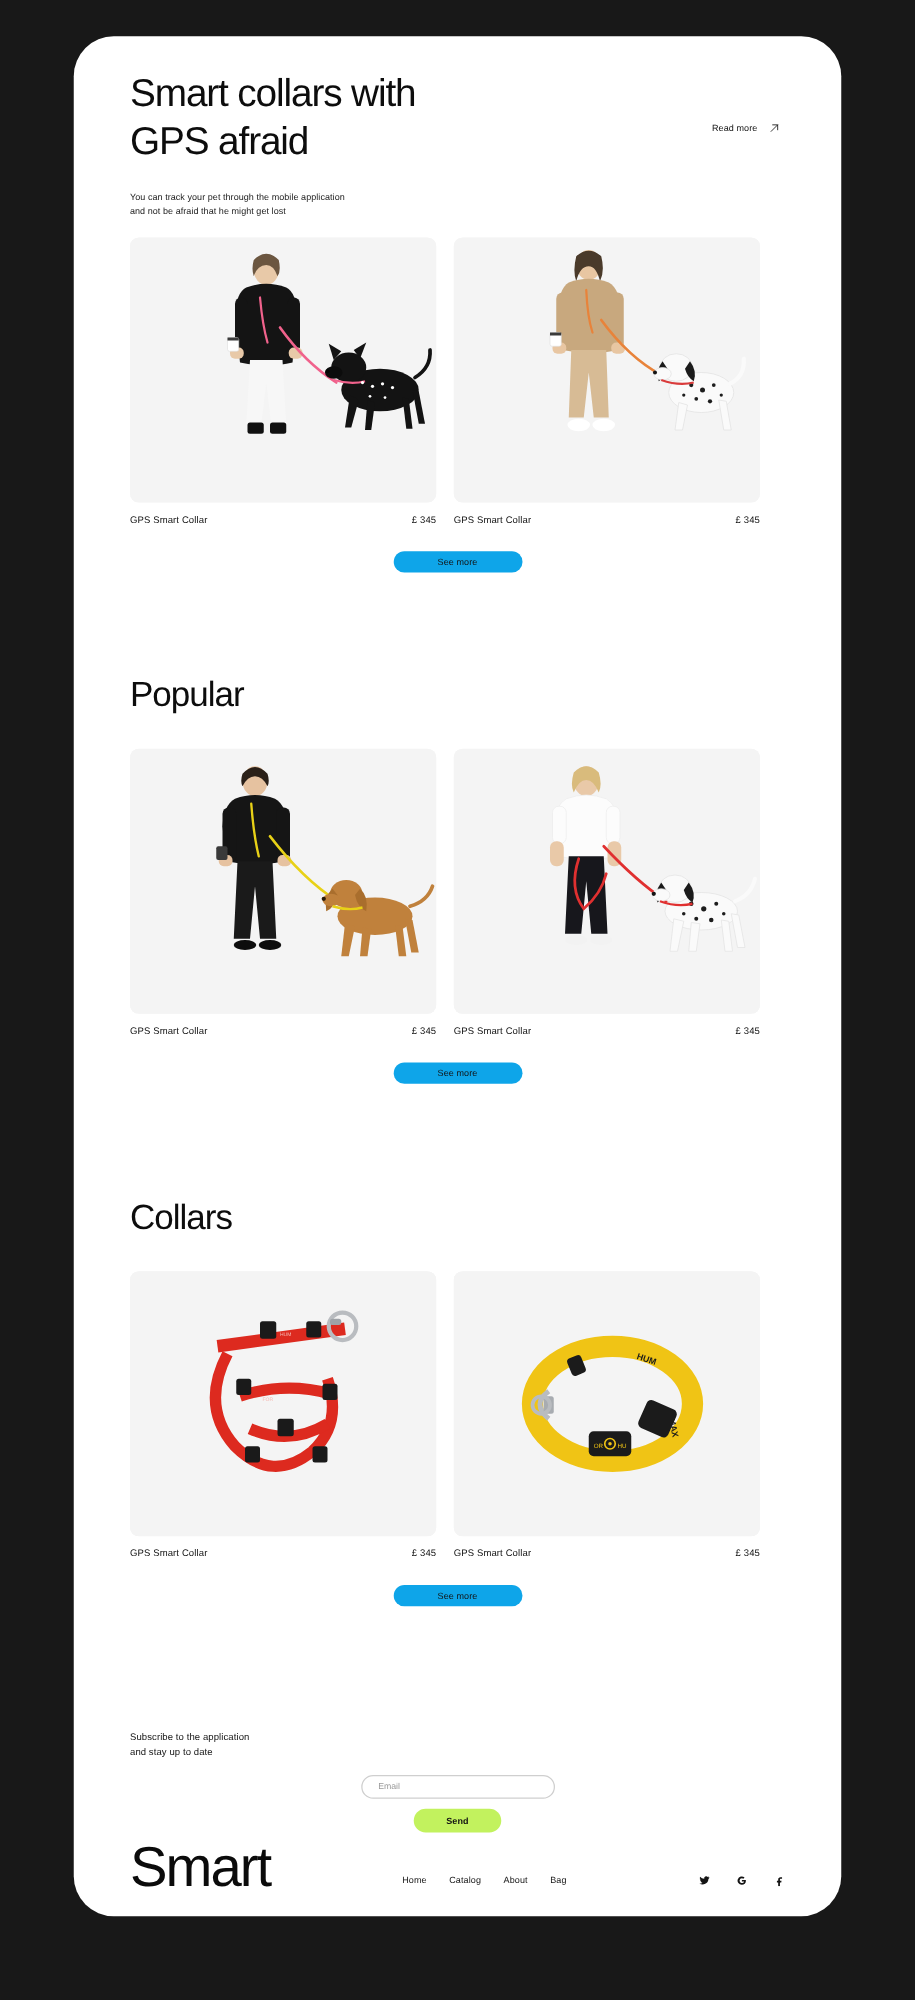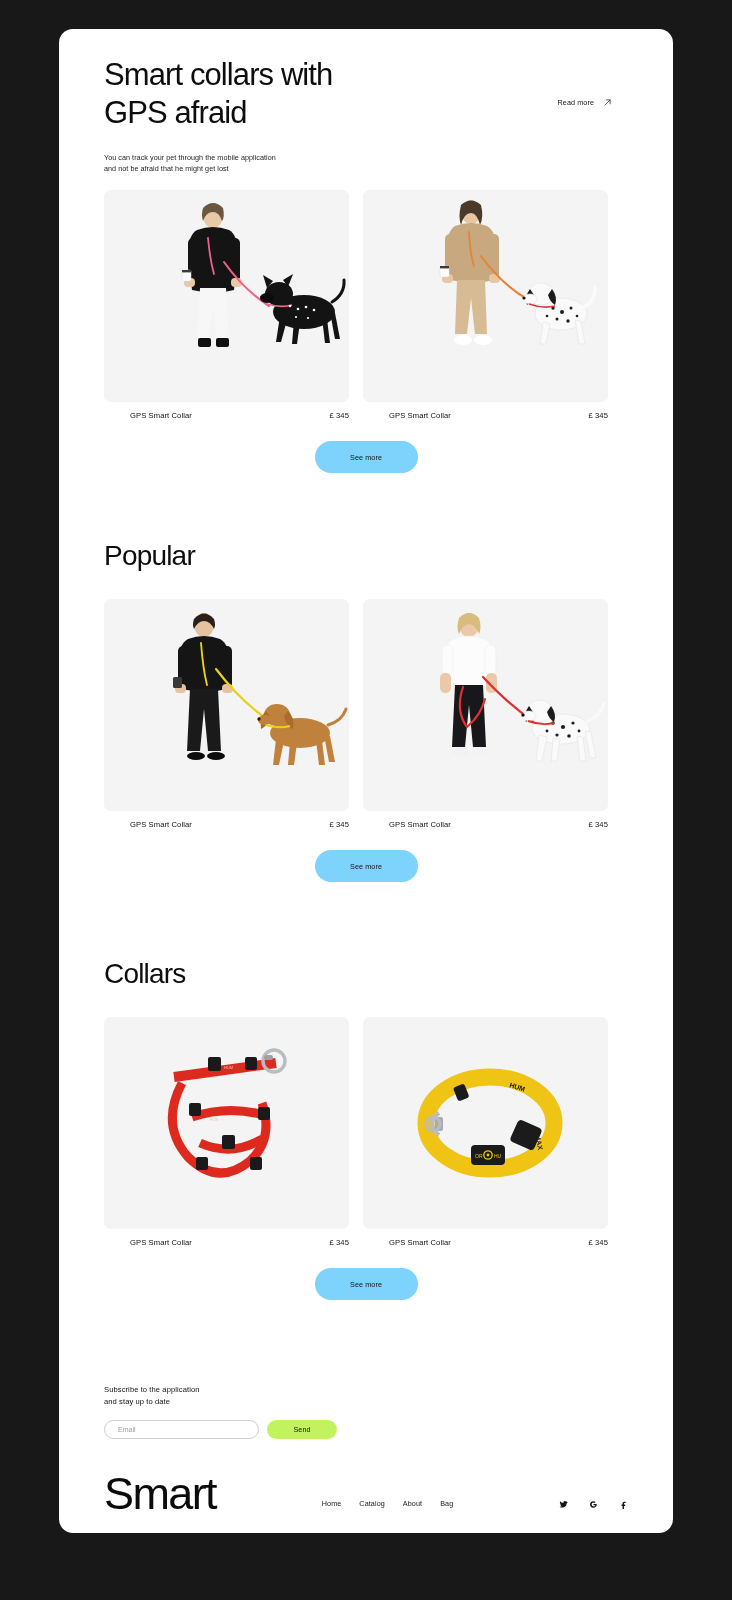--- a/index.html
+++ b/index.html
@@ -12,21 +12,21 @@
     -webkit-font-smoothing: antialiased;
   }
 
   .page {
     position: absolute;
     left: 59px;
     top: 29px;
     width: 614px;
     height: 1504px;
     background: #ffffff;
-    border-radius: 14px;
+    border-radius: 32px;
     overflow: hidden;
   }
 
   .inner { position: relative; width: 100%; height: 100%; }
 
   
   .hero { position: absolute; left: 45px; top: 27px; width: 524px; }
 
   .hero-title {
     font-size: 31px;
@@ -40,21 +40,21 @@
   .hero-sub {
     margin-top: 20px;
     font-size: 7.2px;
     line-height: 11px;
     color: #1c1c1c;
     letter-spacing: 0.05px;
   }
 
   .read-more {
     position: absolute;
-    right: 16px;
+    right: 4px;
     top: 42px;
     display: flex;
     align-items: center;
     gap: 9px;
     cursor: pointer;
   }
   .read-more-label {
     font-size: 7.2px;
     color: #121212;
     letter-spacing: 0.1px;
@@ -89,55 +89,55 @@
   }
 
   .meta {
     margin-top: 9px;
     display: flex;
     justify-content: space-between;
     align-items: center;
     font-size: 7.6px;
     color: #111;
     letter-spacing: 0.1px;
-    margin-left: 26px;
   }
 
   .see-more-wrap {
     display: flex;
     justify-content: center;
     margin-top: 21px;
   }
 
   .see-more {
-    background: #7dd3fc;
+    background: #0ea5e9;
     color: #131313;
     border: none;
     border-radius: 40px;
     font-family: "Liberation Sans", sans-serif;
     font-size: 7.2px;
     letter-spacing: 0.1px;
     width: 103px;
-    height: 32px;
+    height: 17px;
     cursor: pointer;
   }
 
   
   .newsletter { position: absolute; left: 45px; top: 1355px; width: 524px; }
   .news-text {
     font-size: 7.6px;
     line-height: 11.5px;
     color: #141414;
     letter-spacing: 0.08px;
   }
   .news-form {
     margin-top: 13px;
     display: flex;
     align-items: center;
     gap: 8px;
+    flex-direction: column;
   }
   .email-input {
     width: 155px;
     height: 19px;
     border: 0.8px solid #cfcfcf;
     border-radius: 40px;
     padding: 0 13px;
     font-family: "Liberation Sans", sans-serif;
     font-size: 7px;
     color: #2a2a2a;
@@ -149,20 +149,21 @@
     width: 70px;
     height: 19px;
     background: #c2f25e;
     border: none;
     border-radius: 40px;
     font-family: "Liberation Sans", sans-serif;
     font-size: 7.2px;
     color: #131313;
     letter-spacing: 0.1px;
     cursor: pointer;
+    font-weight: bold;
   }
 
   
   .footer {
     position: absolute;
     left: 45px;
     bottom: 16px;
     width: 524px;
     display: flex;
     align-items: flex-end;

